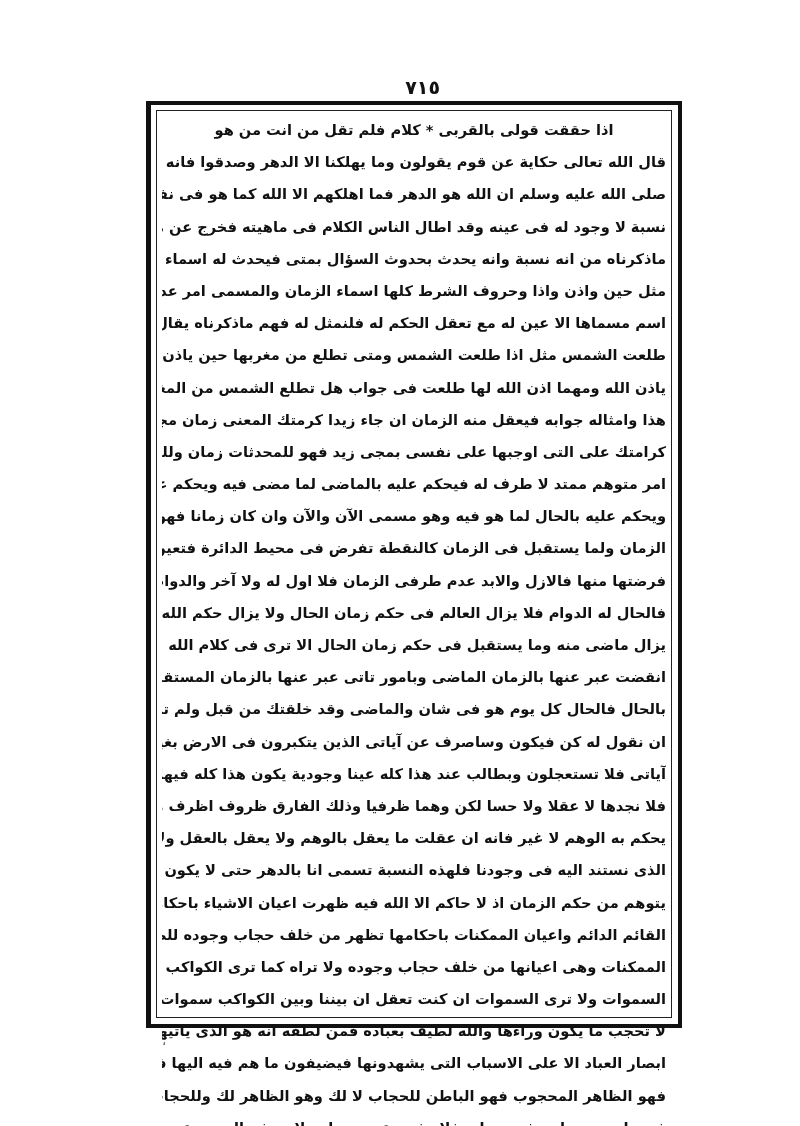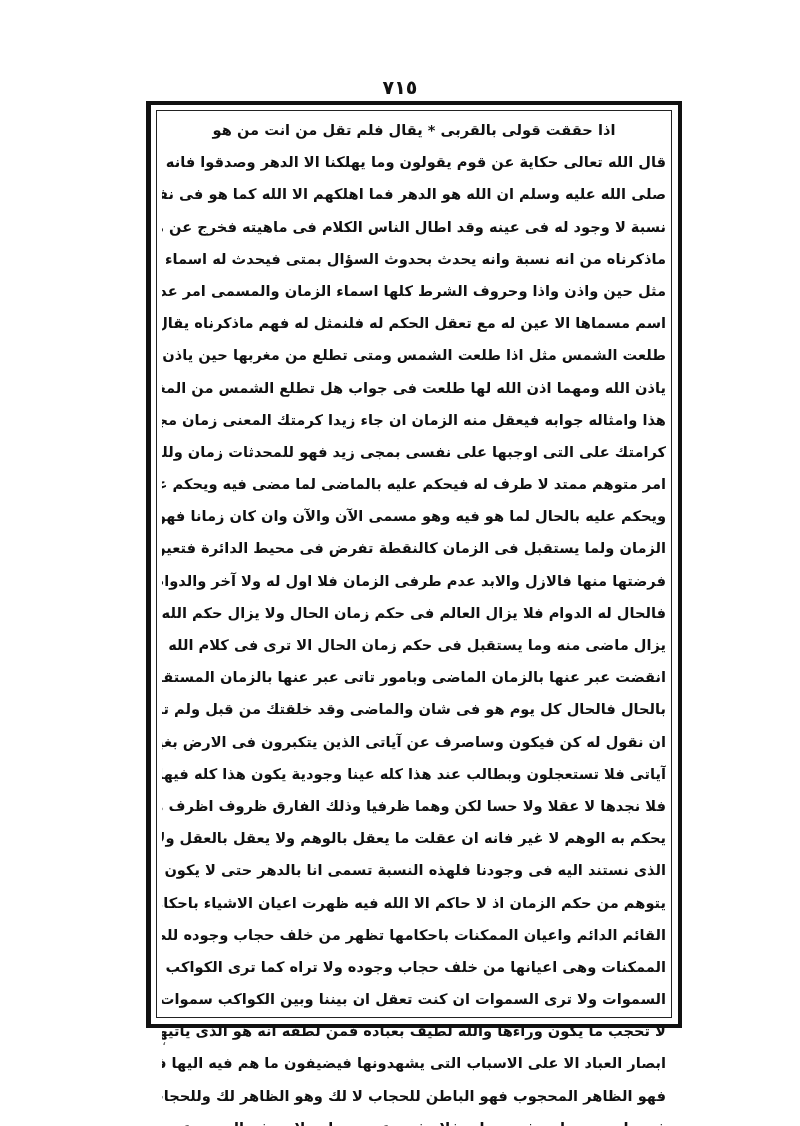--- a/index.html
+++ b/index.html
@@ -1,34 +1,34 @@
 <!DOCTYPE html>
 <html><head>
 <meta charset="utf-8">
 <style>
   html,body{margin:0;padding:0;background:#ffffff;}
   body{width:800px;height:1126px;position:relative;overflow:hidden;font-family:"DejaVu Sans",sans-serif;color:#111;}
-  .page-number{position:absolute;left:360px;top:76px;width:80px;text-align:center;font-size:19px;font-weight:bold;letter-spacing:2px;direction:rtl;}
+  .page-number{position:absolute;left:360px;top:76px;width:80px;font-size:19px;font-weight:bold;letter-spacing:2px;direction:rtl;}
   .frame-outer{position:absolute;left:146px;top:101px;width:536px;height:927px;border:4px solid #111;border-left-width:5px;box-sizing:border-box;}
   .frame-inner{position:absolute;left:156px;top:110px;width:516px;height:908px;border:1.5px solid #222;box-sizing:border-box;}
   .text-block{position:absolute;left:162px;top:114px;width:504px;direction:rtl;}
   .line{height:32.2px;line-height:32.2px;font-size:14.6px;text-align:justify;text-align-last:justify;white-space:nowrap;overflow:hidden;font-weight:bold;}
   .heading{text-align:center;text-align-last:center;font-size:14.6px;}
   .corner-mark{position:absolute;left:162px;top:1033px;font-size:13px;color:#555;}
 </style>
 </head>
 <body>
 
 <div class="page-number">٧١٥</div>
 
 <div class="frame-outer"></div>
 <div class="frame-inner"></div>
 
 <div class="text-block">
-  <div class="line heading">اذا حققت قولى بالقربى * يقال فلم تقل من انت من هو</div>
+  <div class="line heading">اذا حققت قولى بالقربى * كلام فلم تقل من انت من هو</div>
   <div id="lines">
       <div class="line">قال الله تعالى حكاية عن قوم يقولون وما يهلكنا الا الدهر وصدقوا فانه قد ثبت عن رسول الله</div>
       <div class="line">صلى الله عليه وسلم ان الله هو الدهر فما اهلكهم الا الله كما هو فى نفس الامر اعلم ان الزمان</div>
       <div class="line">نسبة لا وجود له فى عينه وقد اطال الناس الكلام فى ماهيته فخرج عن مضمون كلامهم</div>
       <div class="line">ماذكرناه من انه نسبة وانه يحدث بحدوث السؤال بمتى فيحدث له اسماء بحدوث السؤال</div>
       <div class="line">مثل حين واذن واذا وحروف الشرط كلها اسماء الزمان والمسمى امر عدمى كلفظة العدم فانها</div>
       <div class="line">اسم مسماها الا عين له مع تعقل الحكم له فلنمثل له فهم ماذكرناه يقال متى جاء زيد الجواب حين</div>
       <div class="line">طلعت الشمس مثل اذا طلعت الشمس ومتى تطلع من مغربها حين ياذن الله لها فى ذلك واذا</div>
       <div class="line">ياذن الله ومهما اذن الله لها طلعت فى جواب هل تطلع الشمس من المغرب فيه ودمشر فافيكون</div>
       <div class="line">هذا وامثاله جوابه فيعقل منه الزمان ان جاء زيدا كرمتك المعنى زمان مجى زيد زمان وجوب</div>

